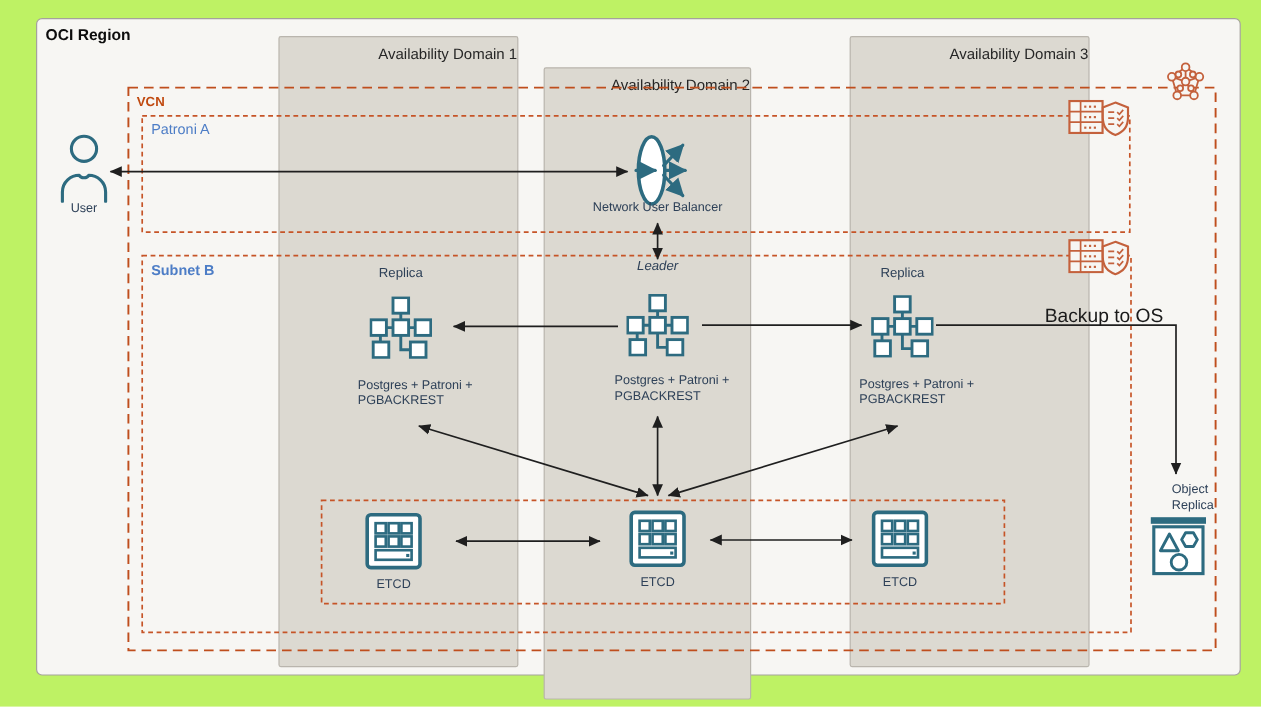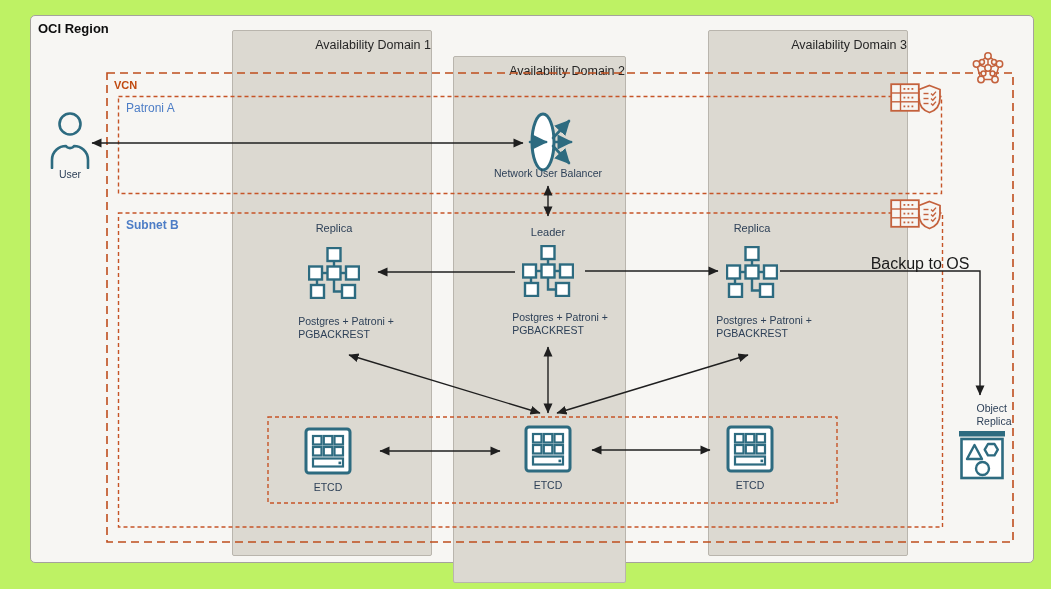--- a/index.html
+++ b/index.html
@@ -112,21 +112,21 @@
       <rect x="38" y="19.5" width="13" height="13"></rect>
       <rect x="3" y="38" width="13" height="13"></rect>
       <rect x="34" y="38" width="13" height="13"></rect>
     </g>
   </svg>
   <div class="lbl ctr stack" style="left:334px;top:315px;">
     <div>Postgres + Patroni +</div>
     <div>PGBACKREST</div>
   </div>
 
-  <div class="lbl ctr role" style="left:548px;top:226px;">Leader</div>
+  <div class="lbl ctr role" style="left:548px;top:216px;font-style:italic;">Leader</div>
   <svg class="icon" style="left:522px;top:245px;" width="52" height="52" viewBox="0 0 52 52">
     <g stroke="#2d6b80" stroke-width="2.4" fill="none">
       <path d="M26,14 V20"></path>
         <path d="M14,26 H20"></path>
         <path d="M32.5,26 H38"></path>
       <path d="M9,32.5 V38"></path>
         <path d="M26,32.5 V44.5 H34"></path>
     </g>
     <g stroke="#2d6b80" stroke-width="2.4" fill="#ffffff">
       <rect x="19.5" y="1" width="13" height="13"></rect>

